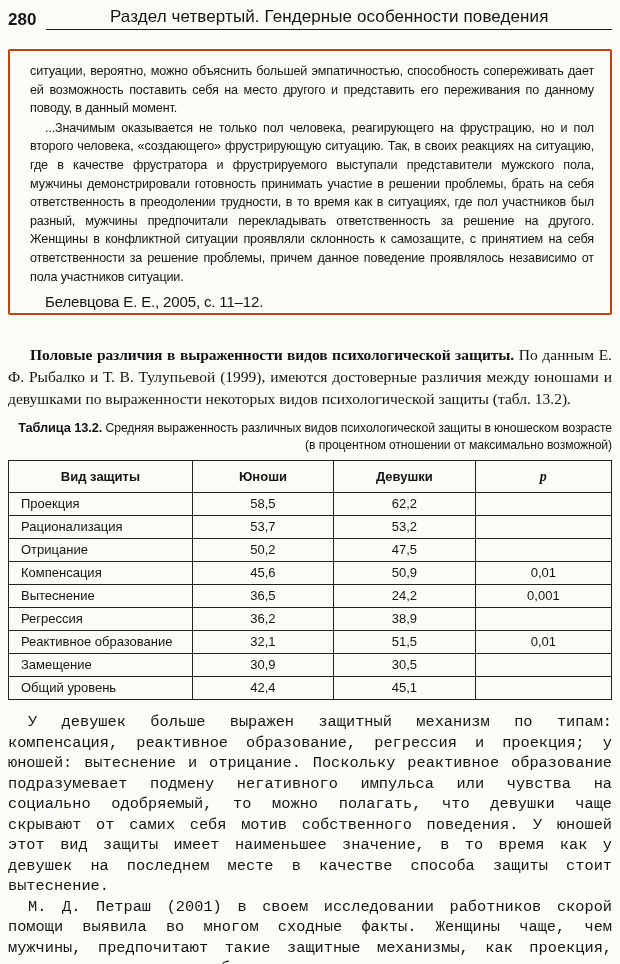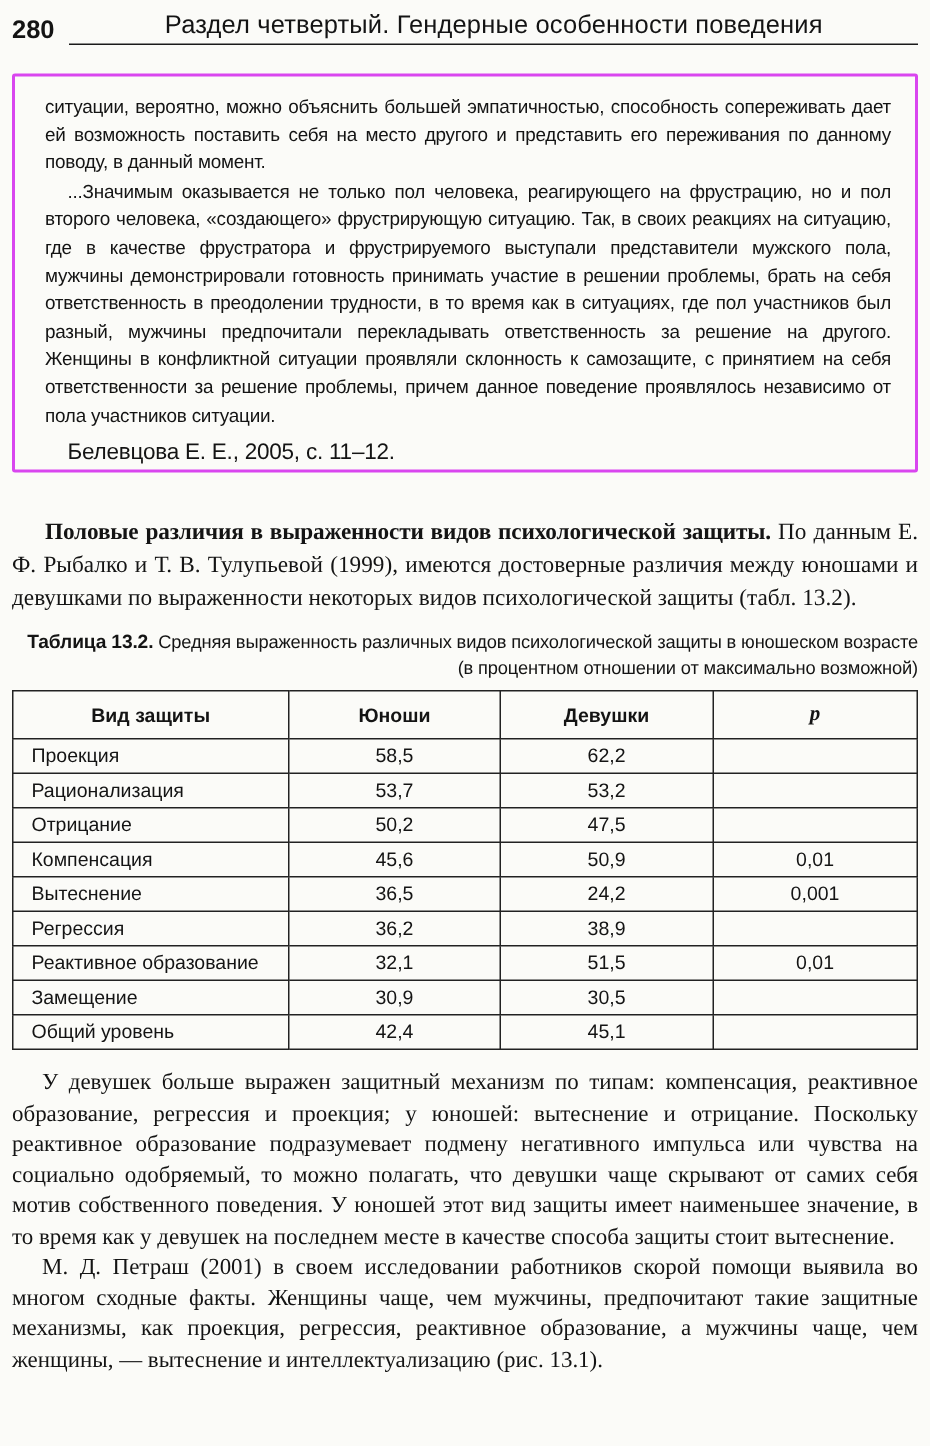--- a/index.html
+++ b/index.html
@@ -25,21 +25,21 @@
     font-size: 17px; line-height: 1;
     padding-bottom: 4px;
     border-bottom: 1.5px solid #1a1a1a;
     letter-spacing: 0.1px;
     text-align: center;
   }
 
   
   .quote-box {
     margin-top: 19px;
-    border: 2px solid #d946ef;
+    border: 2px solid #c2410c;
     border-radius: 2px;
     padding: 11px 16px 0 20px;
     height: 266px;
     overflow: hidden;
   }
   .qb-p {
     font-family: "Liberation Sans", sans-serif;
     font-size: 12.6px; line-height: 18.6px;
     letter-spacing: -0.15px;
     text-align: justify;
@@ -97,21 +97,21 @@
   table.data td { text-align: center; }
   table.data td.rowlabel { text-align: left; }
   col.c0 { width: 30.5%; }
   col.c1 { width: 23.4%; }
   col.c2 { width: 23.5%; }
   col.c3 { width: 22.6%; }
 
   
   .bodytext { margin-top: 12px; }
   .bodytext p {
-    font-family: Liberation Serif, serif;
+    font-family: Liberation Mono, monospace;
     font-size: 15.3px; line-height: 20.5px;
     text-align: justify;
     text-indent: 20px;
   }
 </style>
 </head>
 <body>
 
 <div class="page">
 

